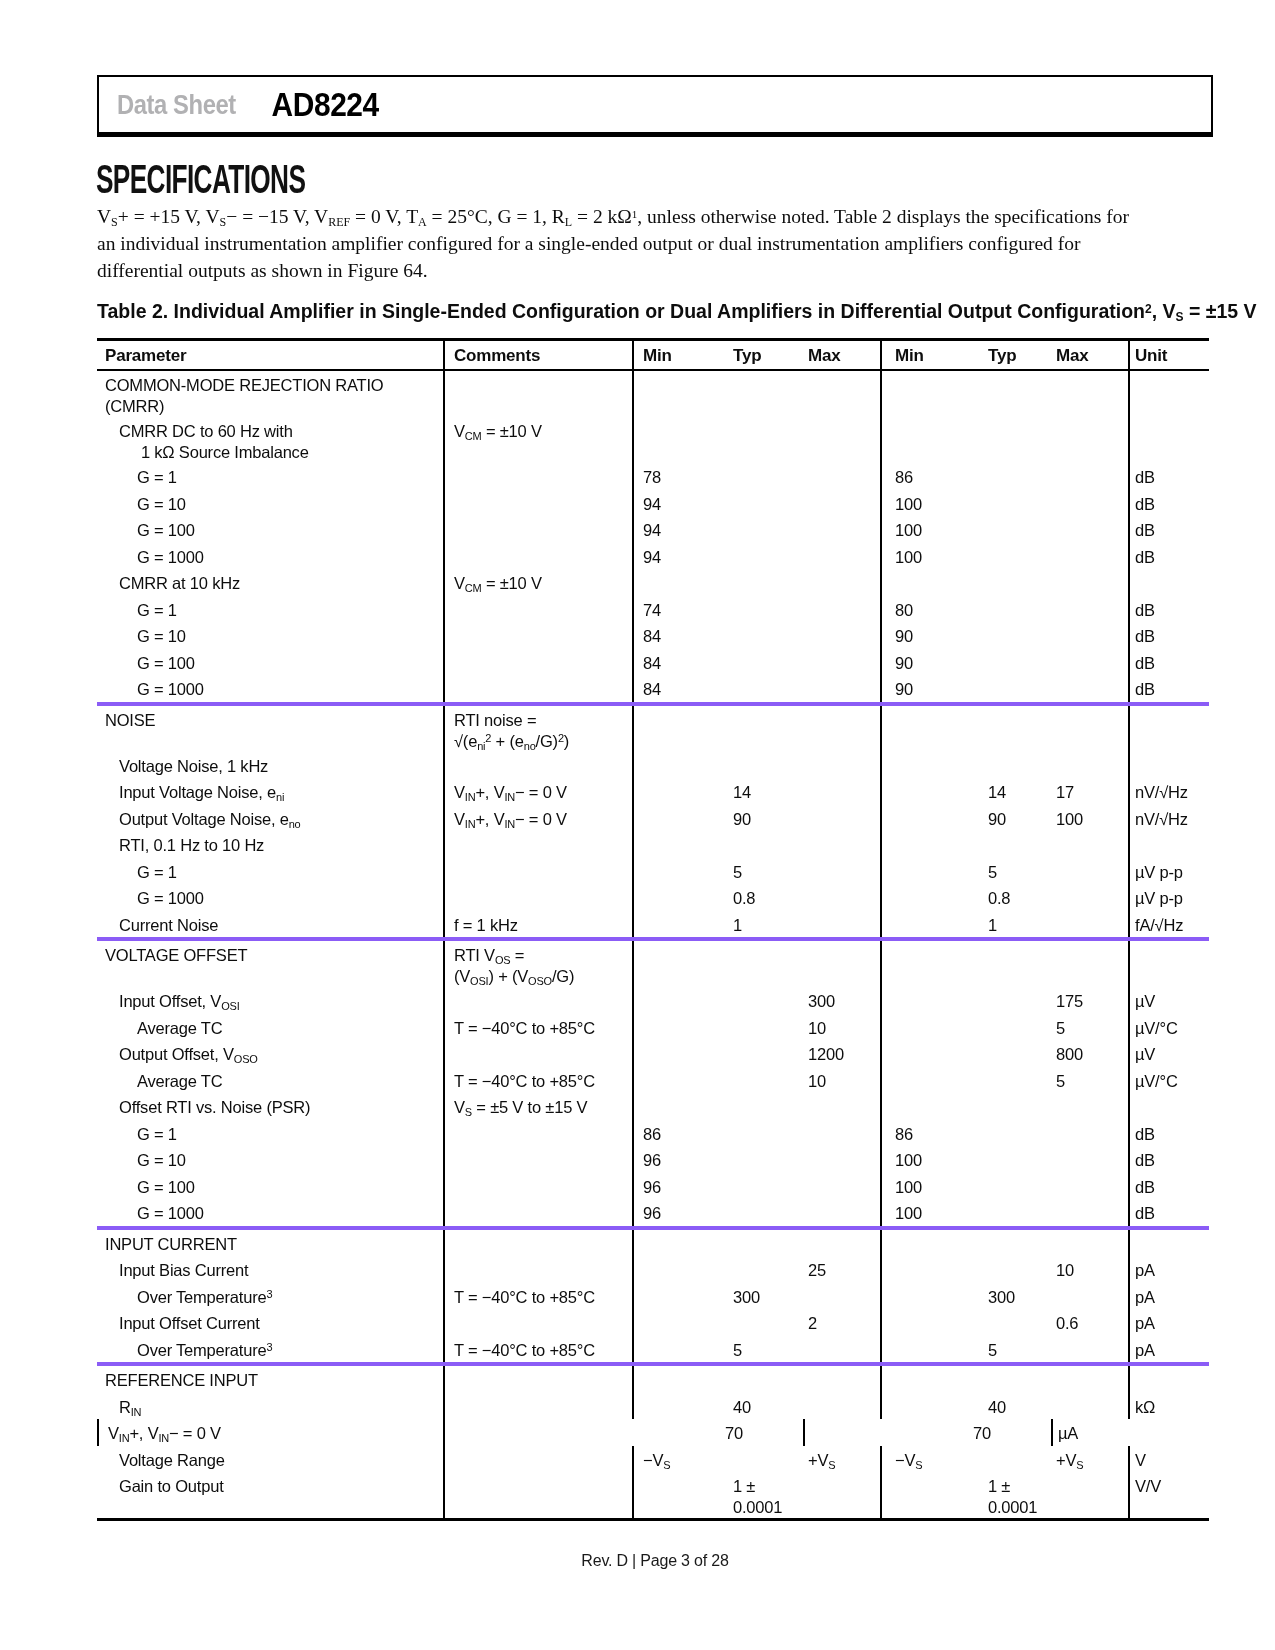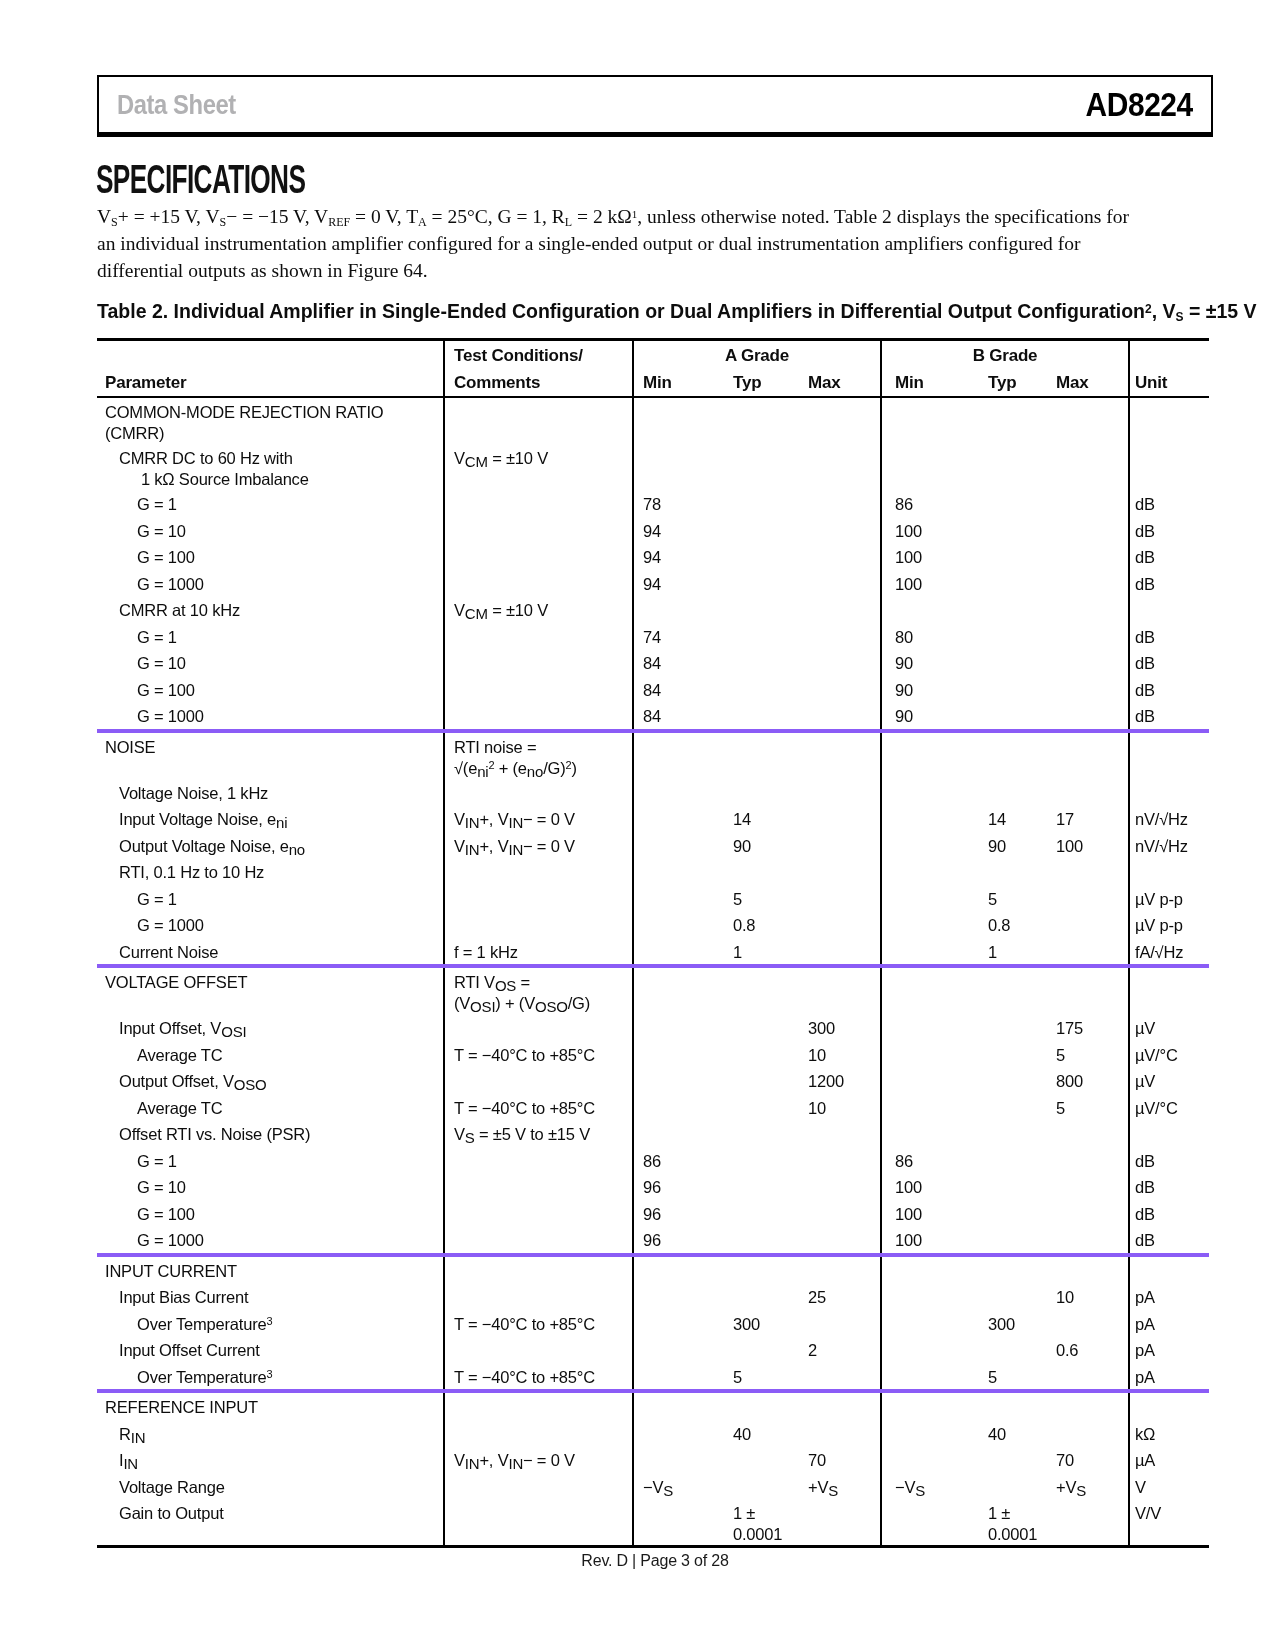--- a/index.html
+++ b/index.html
@@ -12,21 +12,21 @@
     color:#0d0d0d;
     overflow:hidden;
   }
 
   
   .masthead {
     position:absolute; left:97px; top:75px;
     width:1116px; height:62px;
     border:2px solid #000;
     border-bottom-width:5px;
-    display:flex; align-items:center; justify-content:space-between;
+    display:flex; align-items:center; justify-content:flex-start;
     padding:0 18px 0 18px;
   }
   .doc-type {
     font-size:28px; font-weight:bold; color:#b1b1b3;
     letter-spacing:-0.5px;
     transform:scaleX(0.85); transform-origin:left center;
     white-space:nowrap;
   }
   .part-no {
     font-size:34px; font-weight:bold; color:#000;
@@ -54,21 +54,21 @@
     font-family:Liberation Sans, sans-serif;
     font-size:19.5px; font-weight:bold; white-space:nowrap;
   }
   .tbl-title sup { font-size:12px; }
 
   
   .spec-table {
     position:absolute; left:97px; top:338px; width:1112px;
     font-size:16.5px; letter-spacing:-0.2px;
   }
-  sub { font-size:15px; vertical-align:-3px; line-height:0; }
+  sub { font-size:11px; vertical-align:-3px; line-height:0; }
   sup { font-size:11px; vertical-align:5px; line-height:0; }
 
   .t-head { border-top:3px solid #000; border-bottom:2px solid #000; }
   .h-row1 { display:grid; grid-template-columns:346px 189px 248px 248px 81px; height:27px; }
   .h-row2 { display:grid; grid-template-columns:346px 189px 88px 83px 77px 88px 83px 77px 81px; height:28px; }
   .h-cell { font-weight:bold; padding-top:5px; font-size:17px; }
   .h-center { text-align:center; }
 
   .t-row {
     display:grid;
@@ -108,27 +108,20 @@
   </div>
 
   <div class="spec-title">SPECIFICATIONS</div>
 
   <p class="intro">V<sub>S</sub>+ = +15 V, V<sub>S</sub>− = −15 V, V<sub>REF</sub> = 0 V, T<sub>A</sub> = 25°C, G = 1, R<sub>L</sub> = 2 kΩ<sup>1</sup>, unless otherwise noted. Table 2 displays the specifications for an individual instrumentation amplifier configured for a single-ended output or dual instrumentation amplifiers configured for differential outputs as shown in Figure 64.</p>
 
   <div class="tbl-title">Table 2. Individual Amplifier in Single-Ended Configuration or Dual Amplifiers in Differential Output Configuration<sup>2</sup>, V<sub>S</sub> = ±15 V</div>
 
   <div class="spec-table">
     <div class="t-head">
-      <div class="h-row1">
-        <div class="h-cell"></div>
-        <div class="h-cell c-cond b-l">Test Conditions/</div>
-        <div class="h-cell h-center b-l">A Grade</div>
-        <div class="h-cell h-center b-l">B Grade</div>
-        <div class="h-cell b-l"></div>
-      </div>
       <div class="h-row2">
         <div class="h-cell c-param">Parameter</div>
         <div class="h-cell c-cond b-l">Comments</div>
         <div class="h-cell c-amin b-l">Min</div>
         <div class="h-cell c-atyp">Typ</div>
         <div class="h-cell c-amax">Max</div>
         <div class="h-cell c-bmin b-l">Min</div>
         <div class="h-cell c-btyp">Typ</div>
         <div class="h-cell c-bmax">Max</div>
         <div class="h-cell c-unit b-l">Unit</div>
@@ -534,21 +527,20 @@
             <div class="cell c-cond b-l"></div>
             <div class="cell c-amin b-l"></div>
             <div class="cell c-atyp">40</div>
             <div class="cell c-amax"></div>
             <div class="cell c-bmin b-l"></div>
             <div class="cell c-btyp">40</div>
             <div class="cell c-bmax"></div>
             <div class="cell c-unit b-l">kΩ</div>
           </div>
           <div class="t-row">
-            <div class="cell c-param i1">I<sub>IN</sub></div>
             <div class="cell c-cond b-l">V<sub>IN</sub>+, V<sub>IN</sub>− = 0 V</div>
             <div class="cell c-amin b-l"></div>
             <div class="cell c-atyp"></div>
             <div class="cell c-amax">70</div>
             <div class="cell c-bmin b-l"></div>
             <div class="cell c-btyp"></div>
             <div class="cell c-bmax">70</div>
             <div class="cell c-unit b-l">µA</div>
           </div>
           <div class="t-row">

